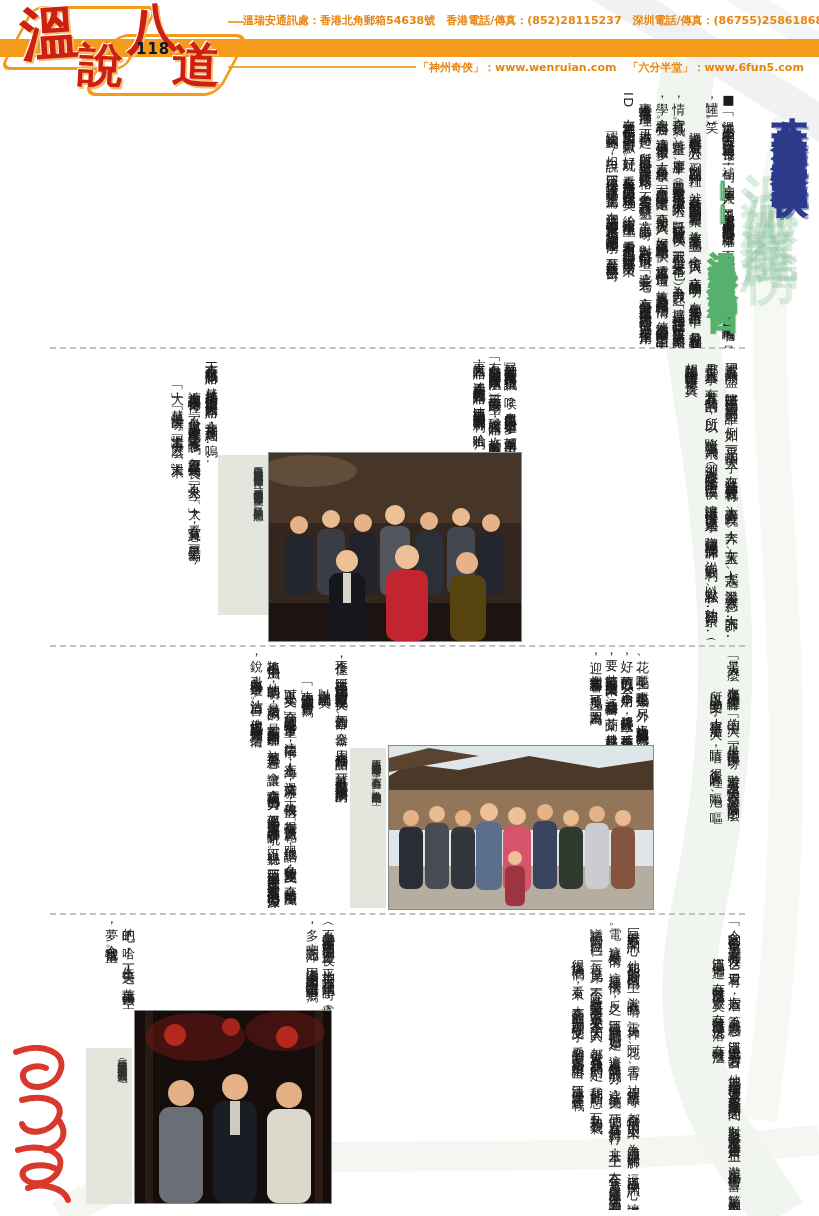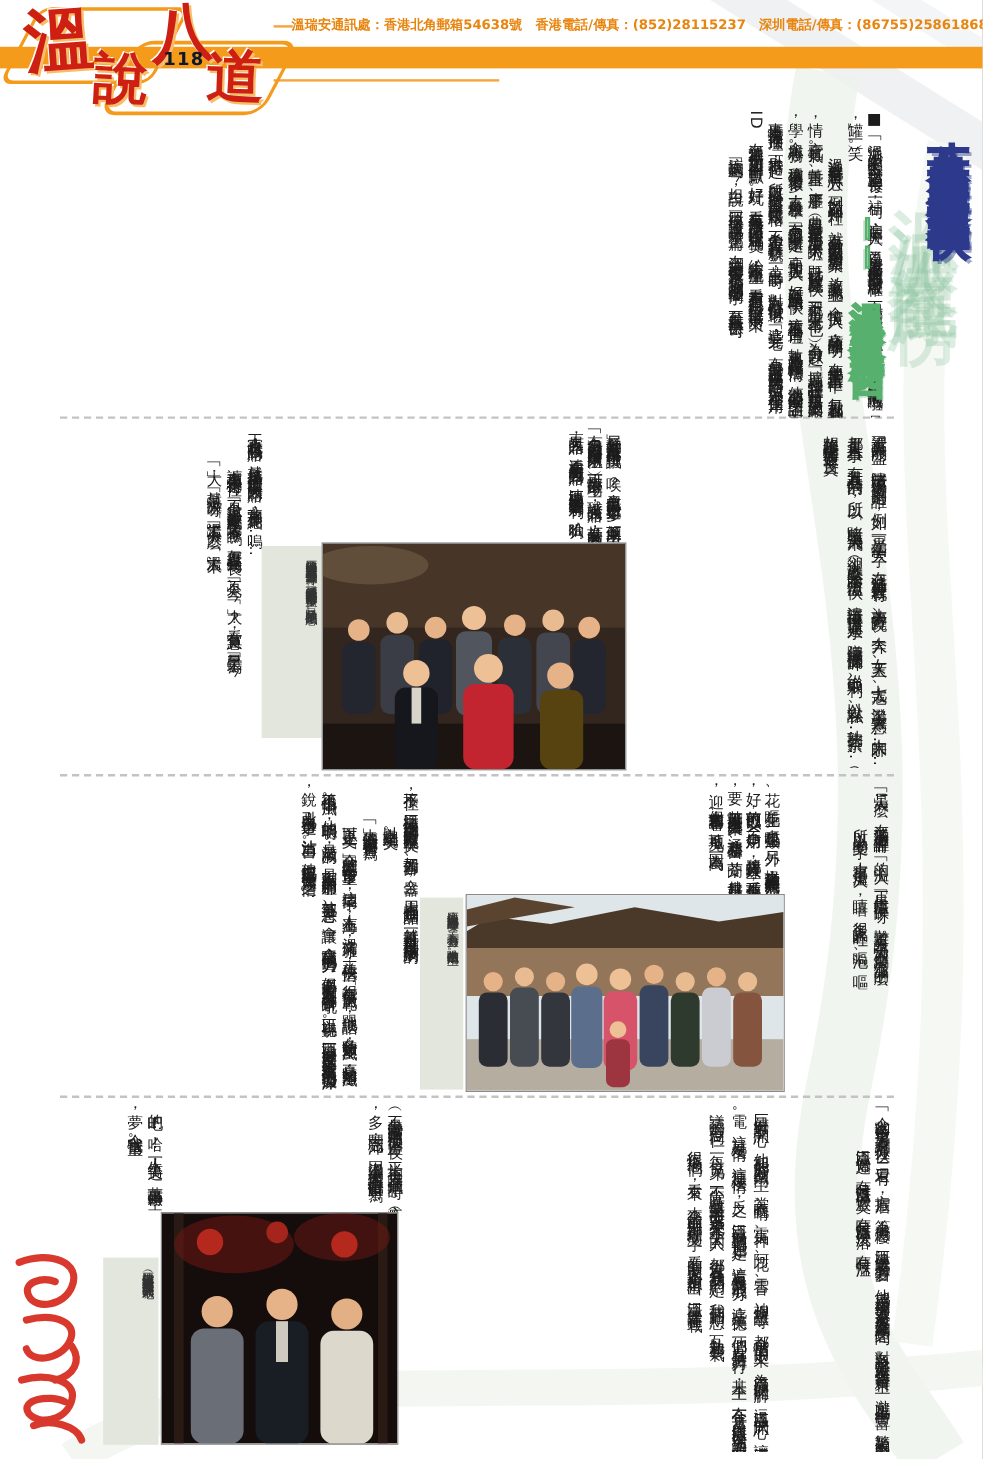--- a/index.html
+++ b/index.html
@@ -70,20 +70,21 @@
     <rect x="640" y="-80" width="420" height="22" fill="#eceef0" opacity="0.6" transform="rotate(32 640 -80)"></rect>
     <path d="M 690 60 C 640 320 780 520 700 900 C 660 1080 740 1150 780 1216" stroke="#eef3ec" stroke-width="54" fill="none" opacity="0.8"></path>
     <path d="M 790 120 C 730 420 830 620 760 1120" stroke="#f4f7f2" stroke-width="34" fill="none" opacity="0.9"></path>
     <path d="M 60 1216 C 200 1120 420 1180 819 1140" stroke="#f1f4ef" stroke-width="30" fill="none" opacity="0.8"></path>
   </svg>
 
   <div class="hdr-bar"></div>
   <div class="hdr-contact">溫瑞安通訊處：香港北角郵箱54638號　香港電話/傳真：(852)28115237　深圳電話/傳真：(86755)25861868</div>
   <div class="hdr-rule" style="left:228px;top:21px;width:16px;"></div>
   <div class="hdr-rule" style="left:228px;top:66px;width:188px;"></div>
+  <div class="hdr-links">「神州奇俠」：www.wenruian.com　「六分半堂」：www.6fun5.com</div>
 
   <div class="logo-wrap">
     <div class="logo-frame" style="left:10px;top:6px;width:120px;height:58px;"></div>
     <div class="logo-frame" style="left:92px;top:34px;width:130px;height:56px;border-radius:14px;"></div>
     <span class="logo-ch" style="left:14px;top:4px;font-size:58px;transform:rotate(-4deg);">溫</span>
     <span class="logo-ch" style="left:72px;top:42px;font-size:46px;transform:rotate(3deg);">說</span>
     <span class="logo-ch" style="left:120px;top:2px;font-size:52px;transform:rotate(-3deg);">八</span>
     <span class="logo-ch" style="left:166px;top:40px;font-size:48px;transform:rotate(2deg);">道</span>
   </div>
   <span class="issue-num">118</span>

